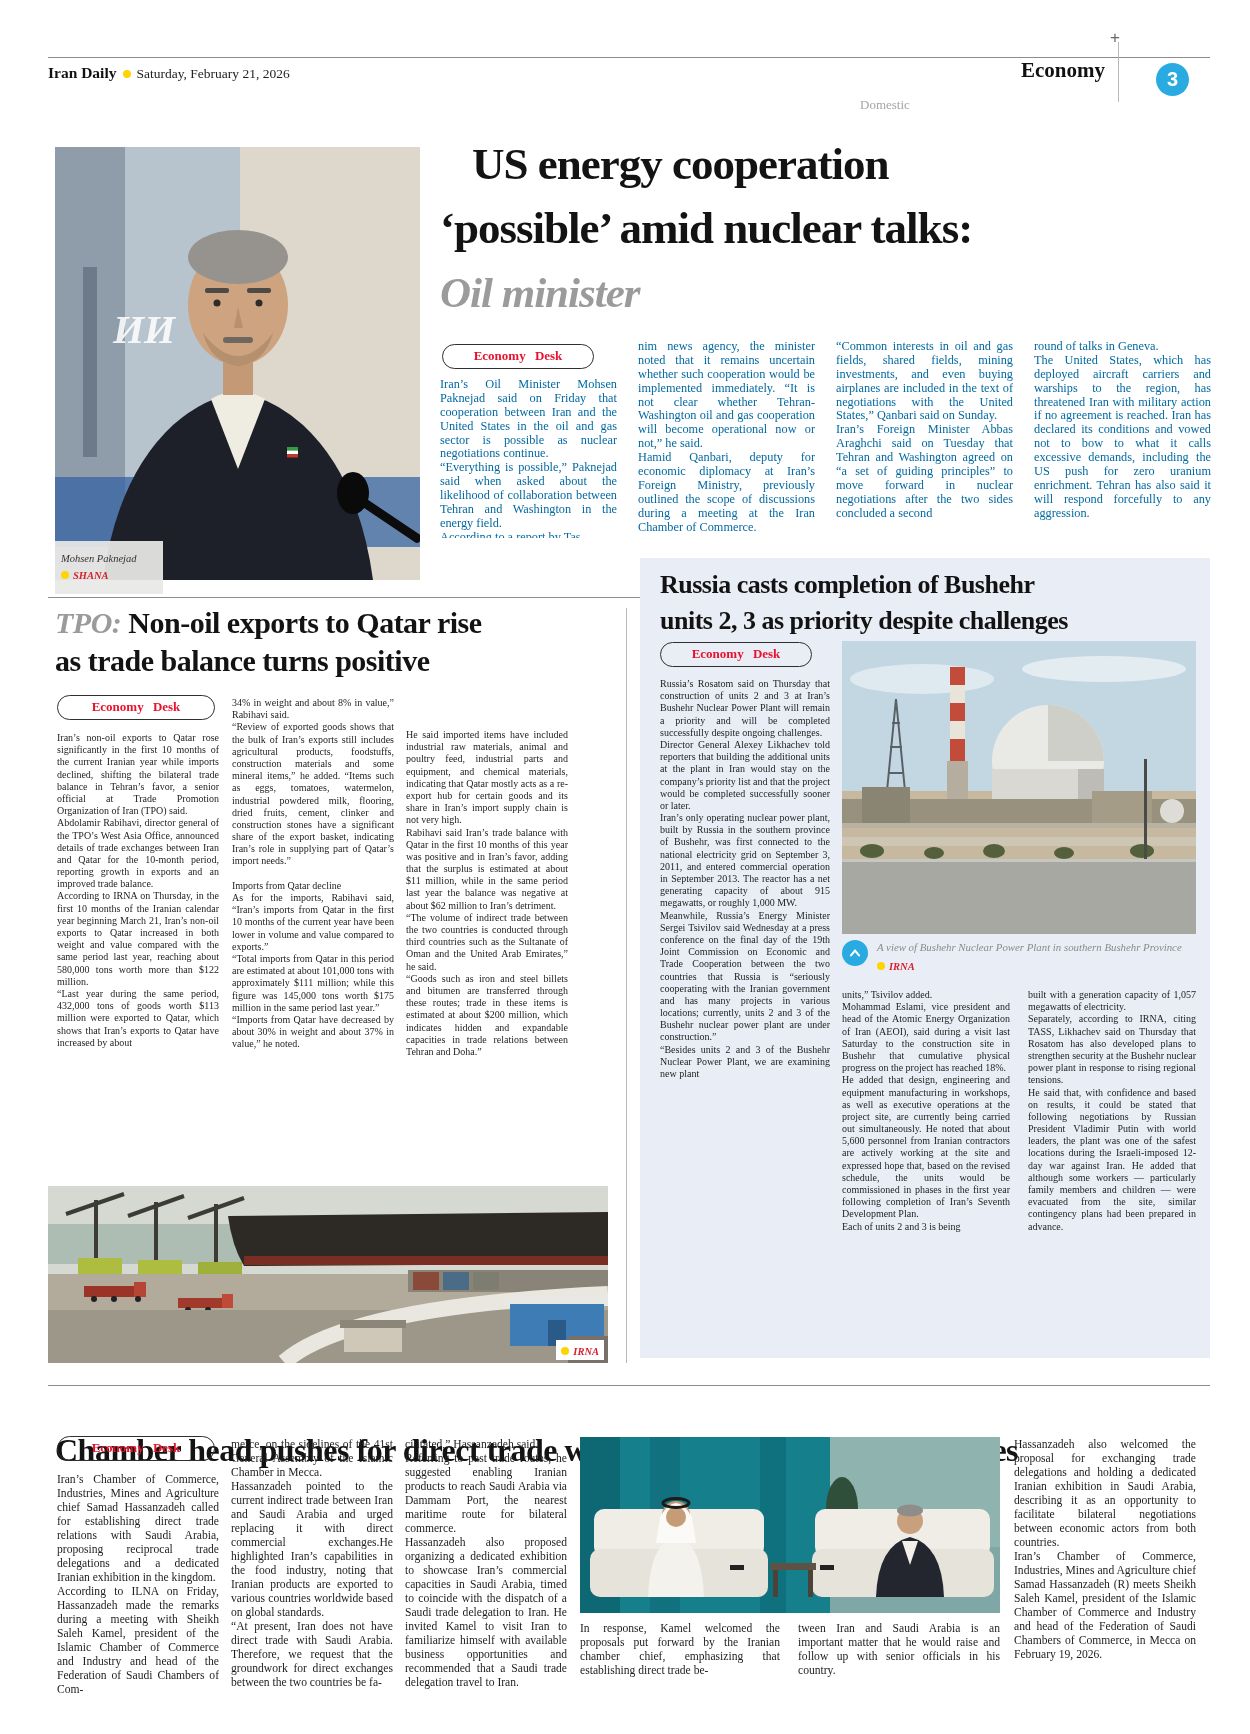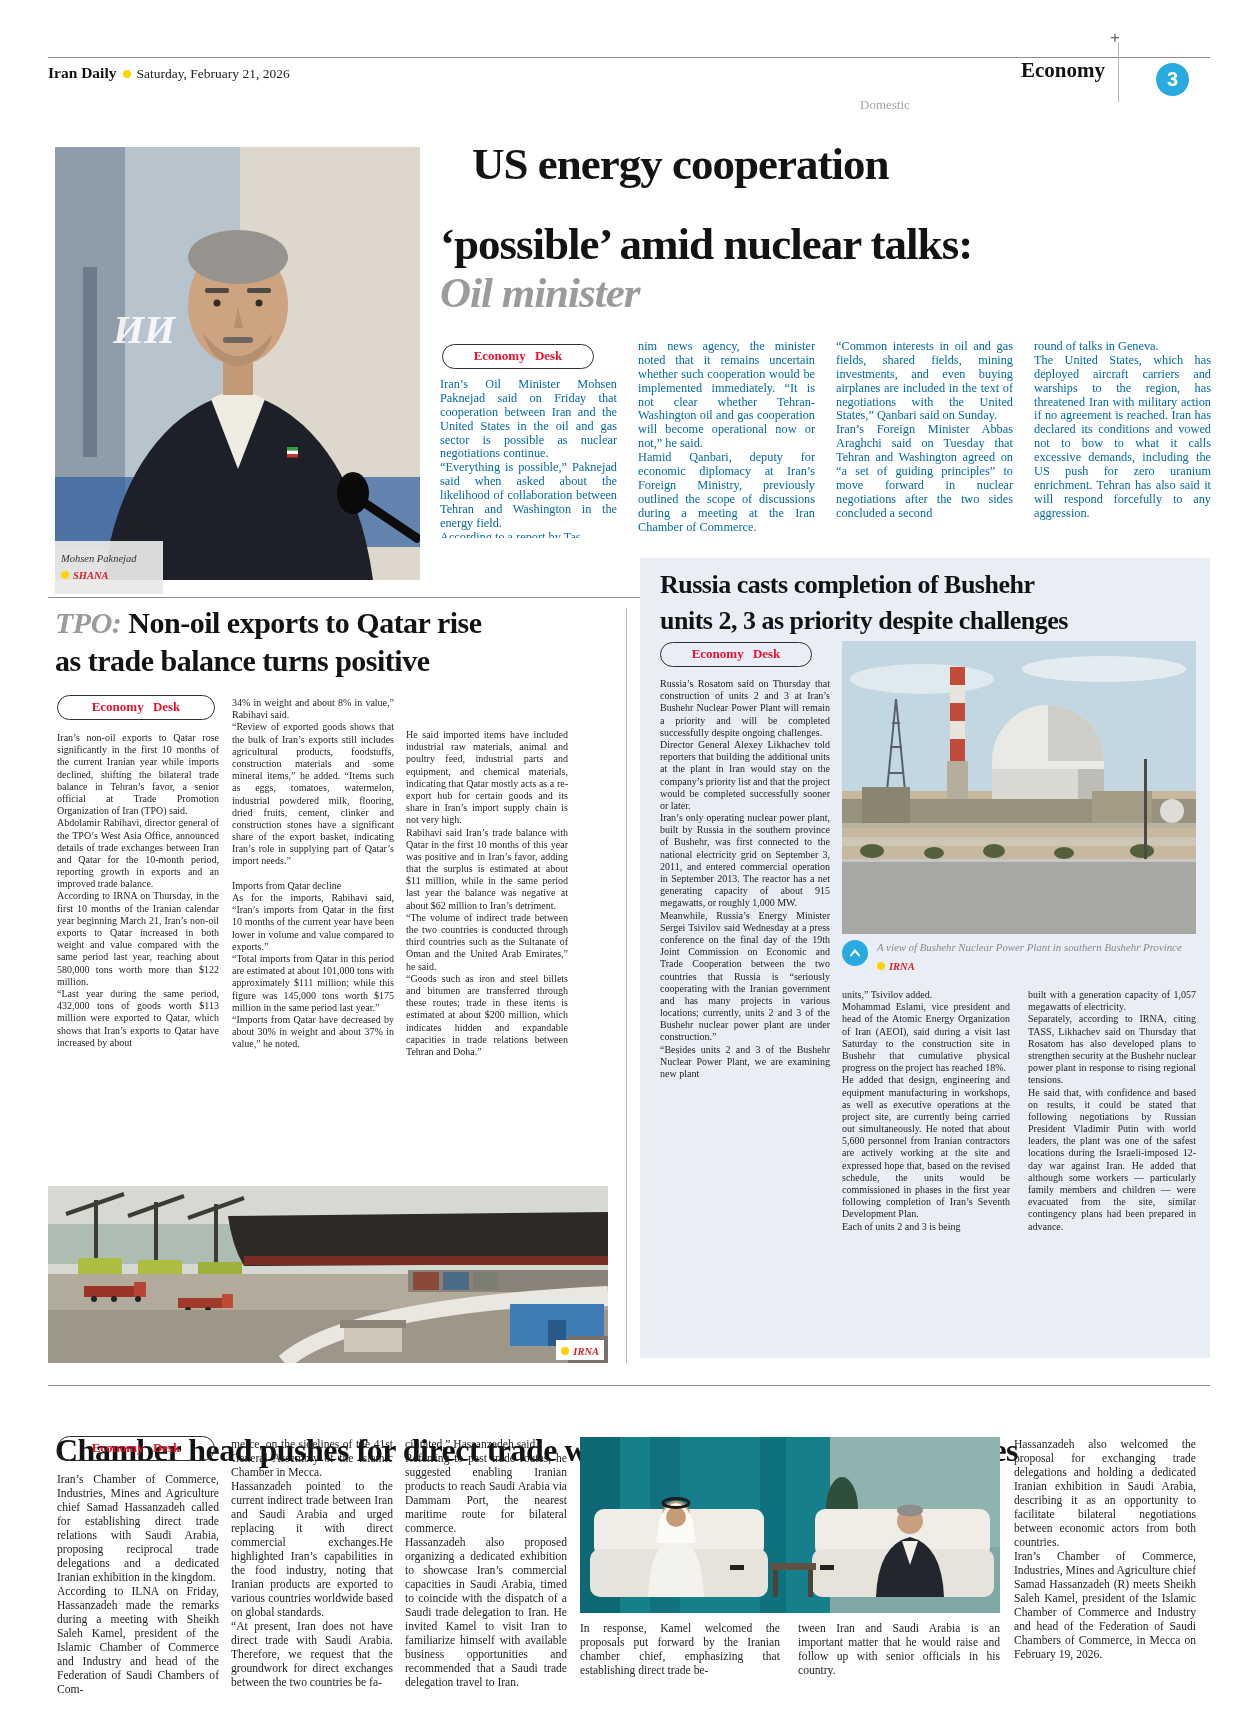--- a/index.html
+++ b/index.html
@@ -95,21 +95,21 @@
         <rect x="232" y="307" width="11" height="3.5" fill="#c0392b"></rect>
       </g>
     </svg>
     <div class="abs photo-cap-box" style="left:0;top:394px;min-width:96px;">
       <div class="cap-name">Mohsen Paknejad</div>
       <div><span class="cdot"></span><span class="credit">SHANA</span></div>
     </div>
   </div>
 
   <div class="abs h1" style="left:440px;top:138px;margin-left:32px;">US energy cooperation</div>
-  <div class="abs h1" style="left:440px;top:218px;">‘possible’ amid nuclear talks:</div>
+  <div class="abs h1" style="left:440px;top:202px;">‘possible’ amid nuclear talks:</div>
   <div class="abs h1sub" style="left:440px;top:268px;">Oil minister</div>
 
   <div class="abs" style="left:440px;top:340px;width:772px;height:206px;display:flex;gap:21px;">
     <div style="width:177px;">
       <div class="badge" style="width:150px;margin:4px 0 9px 2px;">Economy Desk</div>
       <div class="bt-lg" style="height:160px;">Iran’s Oil Minister Mohsen Paknejad said on Friday that cooperation between Iran and the United States in the oil and gas sector is possible as nuclear negotiations continue.
 “Everything is possible,” Paknejad said when asked about the likelihood of collaboration between Tehran and Washington in the energy field.
 According to a report by Tas-</div>
     </div>
     <div class="bt-lg" style="width:177px;height:206px;">nim news agency, the minister noted that it remains uncertain whether such cooperation would be implemented immediately. “It is not clear whether Tehran-Washington oil and gas cooperation will become operational now or not,” he said.

